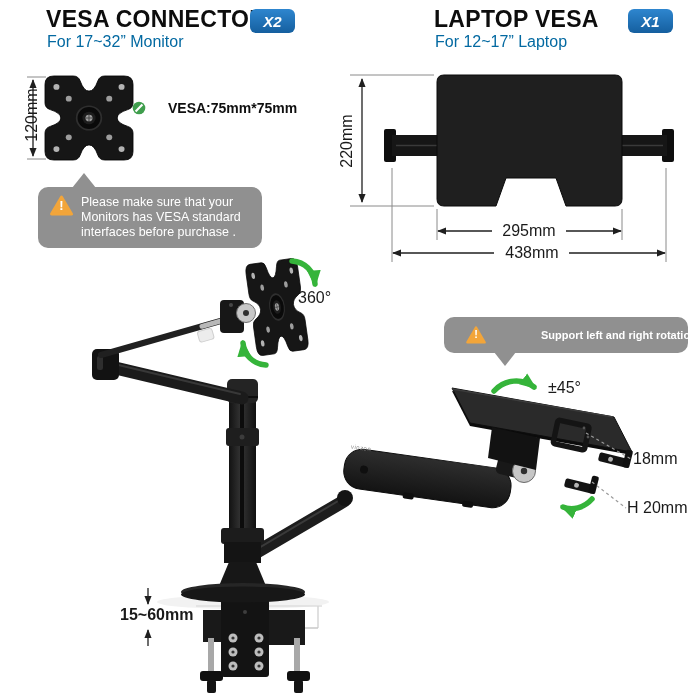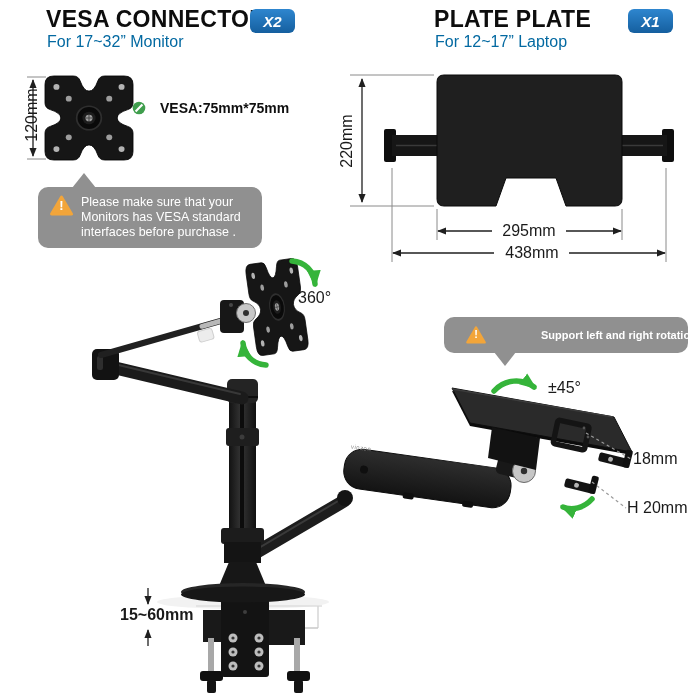--- a/index.html
+++ b/index.html
@@ -8,21 +8,21 @@
   .abs{position:absolute;}
   .title{font-size:23px;font-weight:700;letter-spacing:.3px;color:#0d0d0d;white-space:nowrap;}
   .badge{display:flex;align-items:center;justify-content:center;width:45px;height:24px;
          border-radius:6px;background:linear-gradient(#2e86cf,#155f9f);color:#fff;
          font-weight:700;font-style:italic;font-size:15px;}
   .subtitle{font-size:16px;color:#0369a1;white-space:nowrap;}
   .dimlabel{font-size:16px;color:#1a1a1a;white-space:nowrap;}
   .dimlabel.bold{font-weight:700;}
   .vlabel{transform:rotate(-90deg);text-align:center;width:60px;}
   .speclist{left:132px;top:98px;}
-  .specrow{display:flex;align-items:center;gap:14px;height:20px;font-size:14px;font-weight:700;color:#0f0f0f;white-space:nowrap;}
+  .specrow{display:flex;align-items:center;gap:22px;height:20px;font-size:14px;font-weight:700;color:#0f0f0f;white-space:nowrap;}
   .bubble{background:#909090;border-radius:10px;color:#fff;}
   .bubble .ptr-up{position:absolute;top:-14px;left:34px;width:0;height:0;
      border-left:12px solid transparent;border-right:12px solid transparent;border-bottom:15px solid #909090;}
   .bubble .ptr-down{position:absolute;bottom:-13px;left:50px;width:0;height:0;
      border-left:11px solid transparent;border-right:11px solid transparent;border-top:14px solid #909090;}
   .warnicon{position:relative;width:23px;height:21px;flex:none;}
   .warnicon .bang{position:absolute;left:0;top:3px;width:100%;text-align:center;
      color:#fff;font-weight:700;font-size:13px;}
   .bubble1{left:38px;top:187px;width:224px;height:61px;}
   .bubble1 .inner{display:flex;gap:8px;padding:8px 6px 0 12px;}
@@ -217,21 +217,21 @@
     <g>
       <line x1="148" y1="588" x2="148" y2="604" stroke="#1f1f1f" stroke-width="1.3" marker-end="url(#dimA)"></line>
       <line x1="148" y1="646" x2="148" y2="630" stroke="#1f1f1f" stroke-width="1.3" marker-end="url(#dimA)"></line>
     </g>
   </svg>
 
   <div class="abs title" style="left:46px;top:6px">VESA CONNECTOR</div>
   <div class="abs badge" style="left:250px;top:9px">X2</div>
   <div class="abs subtitle" style="left:47px;top:33px">For 17~32” Monitor</div>
 
-  <div class="abs title" style="left:434px;top:6px">PLATE PLATE</div>
+  <div class="abs title" style="left:434px;top:6px">LAPTOP VESA</div>
   <div class="abs badge" style="left:628px;top:9px">X1</div>
   <div class="abs subtitle" style="left:435px;top:33px">For 12~17” Laptop</div>
 
   <div class="abs speclist">
     <div class="specrow">
       <svg width="14" height="14" viewBox="0 0 14 14">
         <circle cx="7" cy="7" r="6.3" fill="#3f9e4d"></circle>
         <line x1="3.6" y1="10.4" x2="10.4" y2="3.6" stroke="#fff" stroke-width="2.1"></line>
       </svg>
       <span>VESA:75mm*75mm</span>

